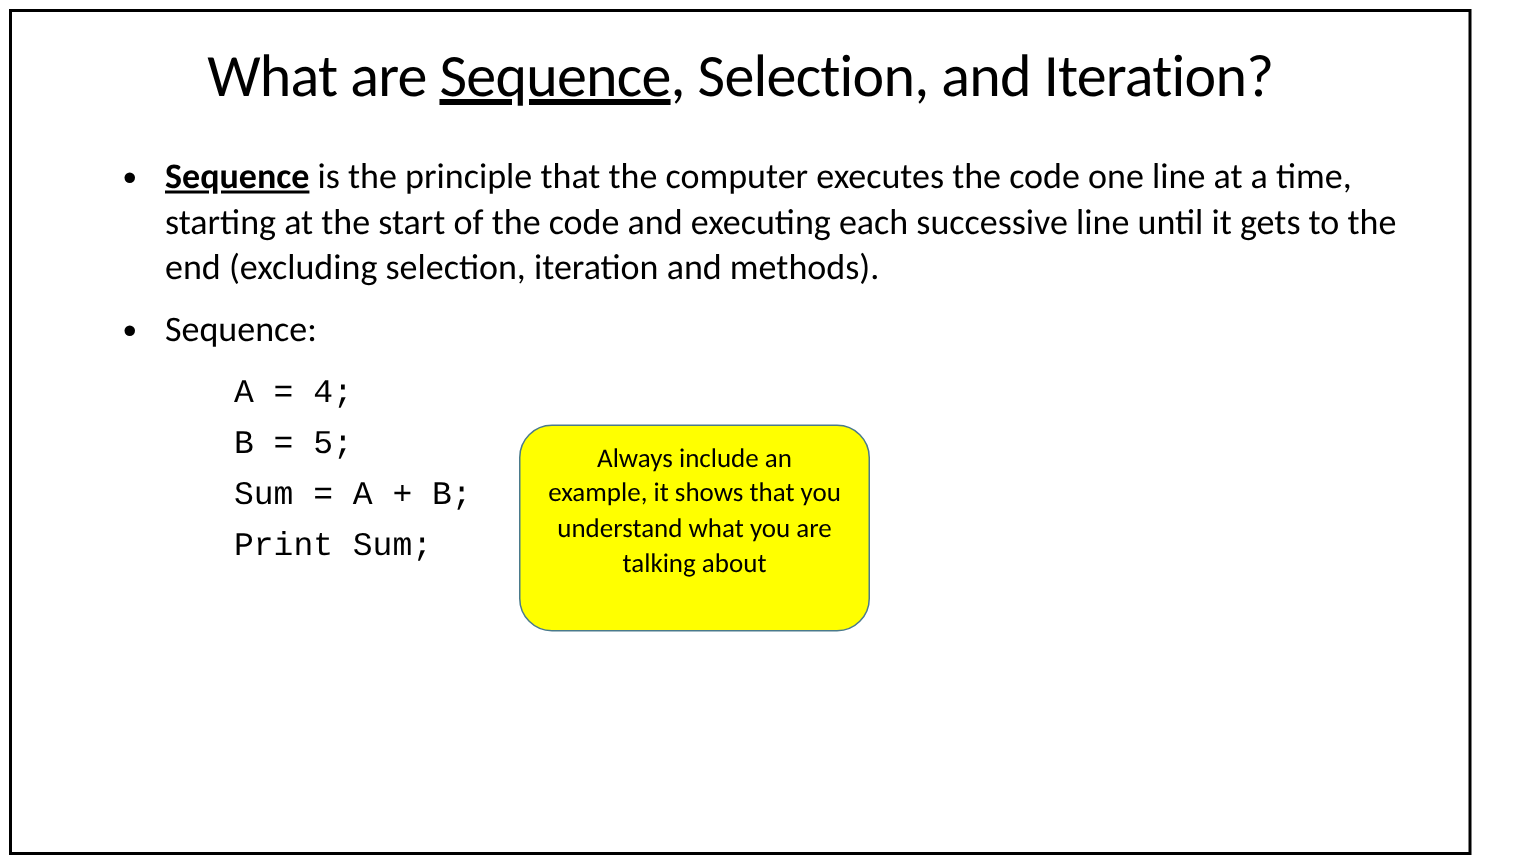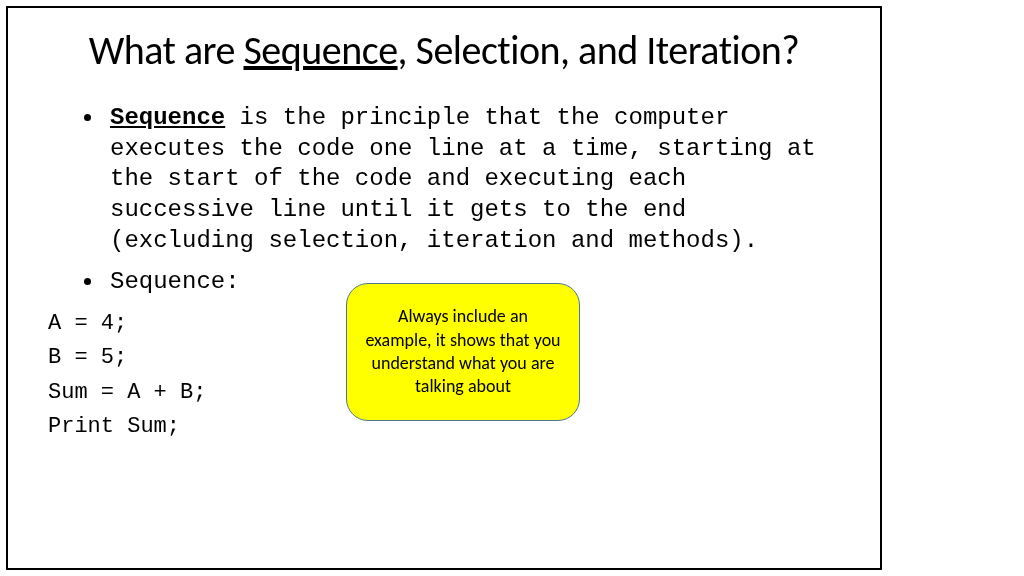--- a/index.html
+++ b/index.html
@@ -7,63 +7,62 @@
       background: #fff;
       width: 1024px;
       height: 576px;
       font-family: Calibri, 'Segoe UI', Arial, sans-serif;
       color: #000;
       position: relative;
     }
     .slide-frame {
       border: 2px solid #000;
       margin: 6px;
-      width: 876px;
+      width: 975px;
       height: 564px;
       padding: 18px 40px 0 40px;
       position: relative;
     }
     .title {
       font-size: 40px;
       font-weight: 400;
       text-align: center;
       margin: 0 0 28px 0;
       letter-spacing: -0.5px;
     }
     .title .underlined { text-decoration: underline; }
     .bullets {
       list-style: disc;
       padding-left: 56px;
       font-size: 24px;
       line-height: 1.28;
-      font-family: Liberation Mono, monospace;
     }
     .bullets > li { margin-bottom: 10px; padding-left: 6px; }
     .term {
       font-weight: 700;
       text-decoration: underline;
     }
     .code-block {
       font-family: "Courier New", Courier, monospace;
       font-size: 22px;
       line-height: 1.55;
+      margin-left: 108px;
       margin-top: 4px;
       white-space: pre;
     }
     .callout {
       position: absolute;
       left: 338px;
       top: 275px;
       width: 234px;
       height: 138px;
       background: #ffff00;
       border: 1.5px solid #4a7a8c;
       border-radius: 22px;
       display: flex;
-      align-items: center;
       justify-content: center;
       text-align: center;
       font-size: 18px;
       line-height: 1.3;
       padding: 10px 16px;
     }
   </style>
 </head>
 <body>
 

